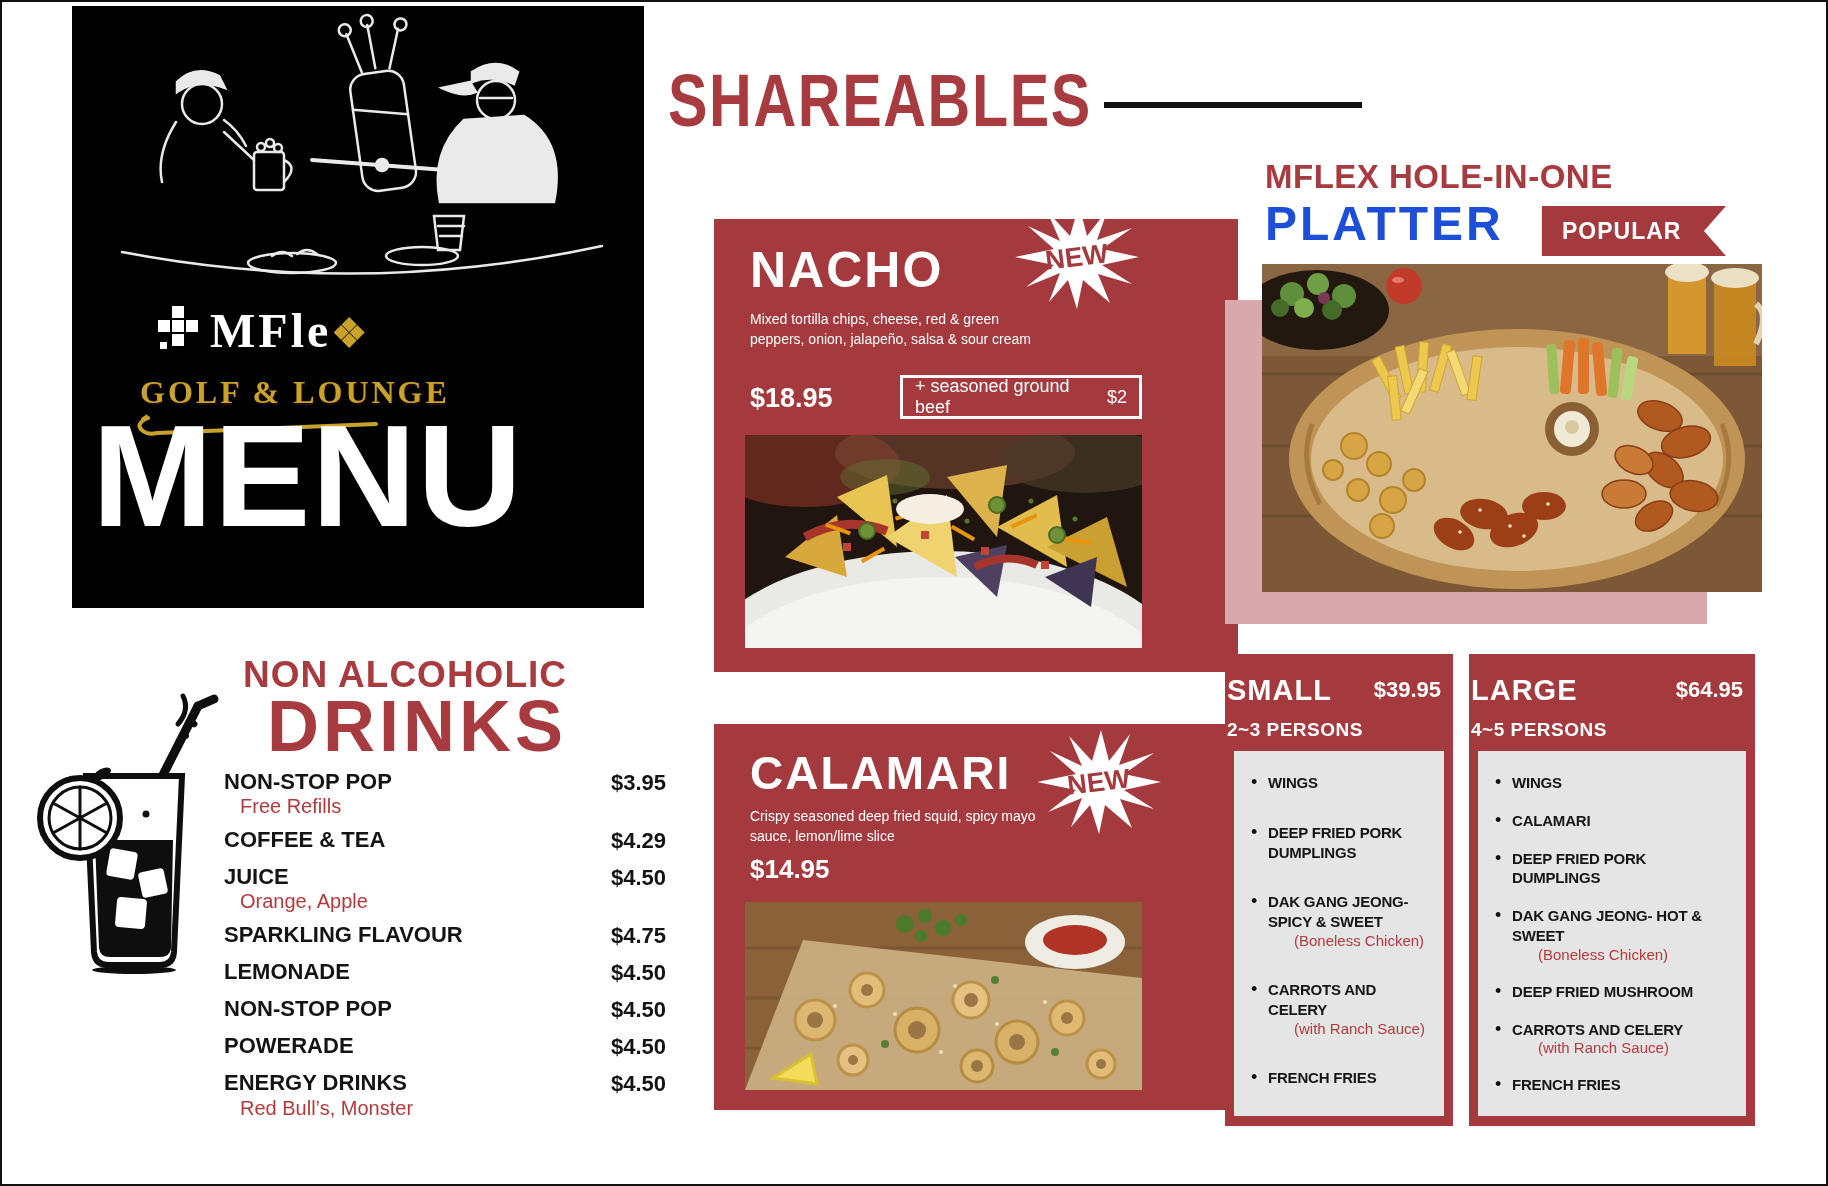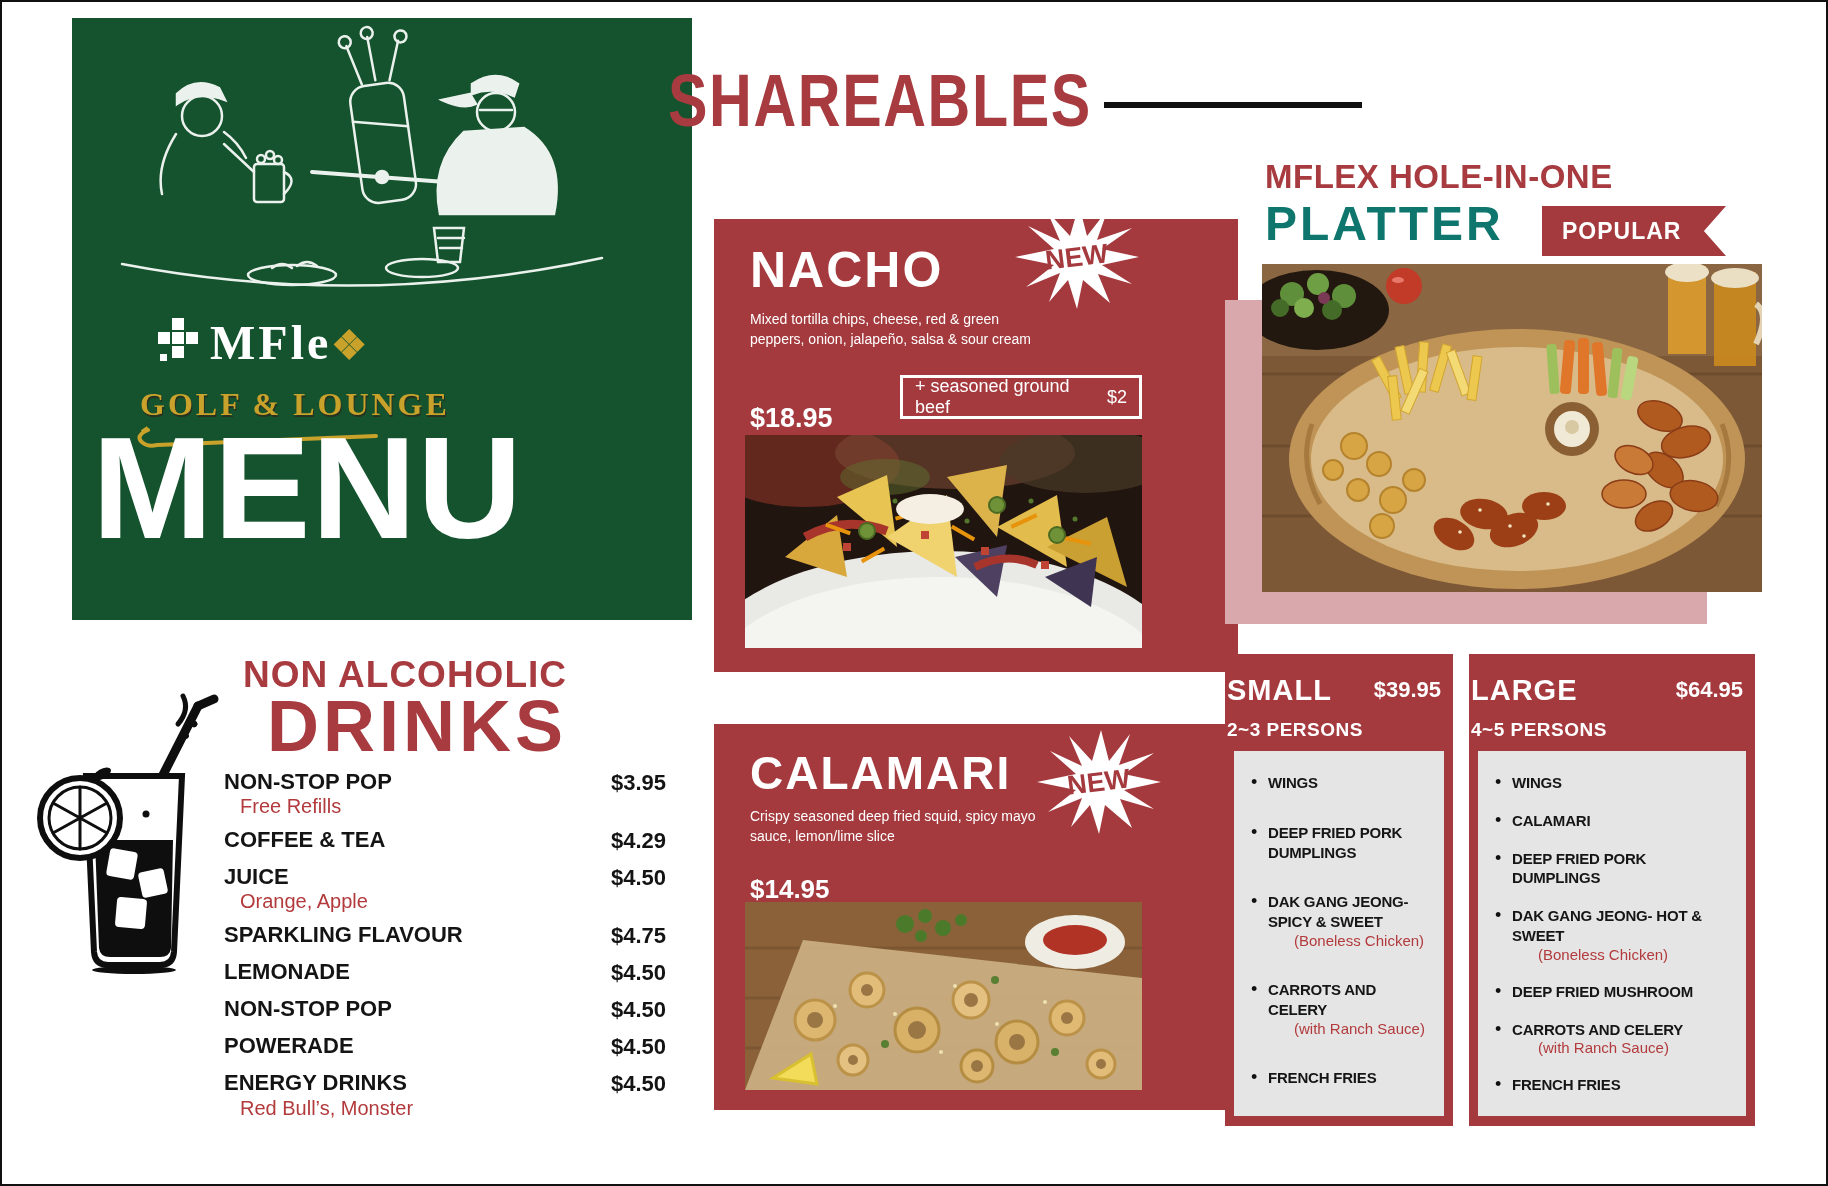--- a/index.html
+++ b/index.html
@@ -3,21 +3,21 @@
 <meta charset="utf-8">
 <style>
   html,body{margin:0;padding:0;background:#e8e8e8;}
   *{box-sizing:border-box;}
   .canvas{
     position:relative;width:1828px;height:1186px;background:#fff;
     border:2px solid #101010;overflow:hidden;
     font-family:"Liberation Sans","DejaVu Sans",sans-serif;color:#141414;
   }
   
-  .left-panel{position:absolute;left:70px;top:16px;width:620px;height:602px;background:#14532d;}
+  .left-panel{position:absolute;left:70px;top:4px;width:572px;height:602px;background:#000000;}
   .golfers{position:absolute;left:8px;top:4px;width:556px;height:300px;}
   .logo-row{position:absolute;left:86px;top:300px;display:flex;align-items:flex-end;gap:10px;}
   .plus-icon{position:relative;width:42px;height:46px;flex:none;}
   .plus-icon i{position:absolute;background:#fff;width:12px;height:12px;}
   .plus-icon i:nth-child(1){left:14px;top:0;}
   .plus-icon i:nth-child(2){left:0;top:14px;}
   .plus-icon i:nth-child(3){left:14px;top:14px;}
   .plus-icon i:nth-child(4){left:28px;top:14px;}
   .plus-icon i:nth-child(5){left:14px;top:28px;}
   .plus-icon i:nth-child(6){left:2px;top:36px;width:7px;height:7px;}
@@ -45,36 +45,36 @@
   .title-rule{position:absolute;left:1102px;top:100px;width:258px;height:6px;background:#111;}
   .dish-card{position:absolute;left:712px;width:524px;background:#A53A3E;color:#fff;}
   .card-nacho{top:217px;height:453px;}
   .card-calamari{top:722px;height:386px;}
   .dish-title{position:absolute;left:36px;font-weight:700;letter-spacing:2px;}
   .card-nacho .dish-title{top:22px;font-size:50px;}
   .card-calamari .dish-title{top:22px;font-size:46px;}
   .dish-desc{position:absolute;left:36px;font-size:14px;line-height:1.45;}
   .card-nacho .dish-desc{top:90px;width:300px;}
   .card-calamari .dish-desc{top:82px;width:300px;}
-  .dish-price{position:absolute;left:36px;font-weight:700;margin-top:20px;}
+  .dish-price{position:absolute;left:36px;font-weight:700;}
   .card-nacho .dish-price{top:164px;font-size:27px;}
   .card-calamari .dish-price{top:130px;font-size:26px;}
   .addon-box{position:absolute;left:186px;top:156px;width:242px;height:44px;border:3px solid #fff;
     display:flex;align-items:center;padding:0 12px;gap:14px;font-size:18px;}
   .addon-box .addon-price{margin-left:auto;}
   .star-badge{position:absolute;width:126px;height:104px;}
   .card-nacho .star-badge{left:300px;top:-14px;}
   .card-calamari .star-badge{left:322px;top:6px;}
   .dish-photo{position:absolute;left:31px;}
   .card-nacho .dish-photo{top:216px;width:397px;height:213px;}
   .card-calamari .dish-photo{top:178px;width:397px;height:188px;}
   .dish-photo svg{display:block;width:100%;height:100%;}
   
   .platter-h1{position:absolute;left:1263px;top:156px;font-size:33px;font-weight:700;color:#A73B3F;letter-spacing:.5px;}
-  .platter-h2{position:absolute;left:1263px;top:194px;font-size:48px;font-weight:700;color:#0f766e;letter-spacing:3px;}
+  .platter-h2{position:absolute;left:1263px;top:194px;font-size:48px;font-weight:700;color:#1d4ed8;letter-spacing:3px;}
   .popular-ribbon{position:absolute;left:1540px;top:204px;width:184px;height:50px;background:#A53A3E;
     clip-path:polygon(0 0,100% 0,88% 50%,100% 100%,0 100%);
     display:flex;align-items:center;padding-left:20px;color:#fff;font-size:23px;font-weight:700;letter-spacing:1px;}
   .pink-block{position:absolute;left:1223px;top:298px;width:482px;height:324px;background:#D9A8AC;}
   .platter-photo{position:absolute;left:1260px;top:262px;width:500px;height:328px;}
   .platter-photo svg{display:block;width:100%;height:100%;}
   .size-card{position:absolute;top:652px;height:472px;background:#A53A3E;}
   .size-small{left:1223px;width:228px;}
   .size-large{left:1467px;width:286px;}
   .size-head{padding:20px 12px 0 2px;color:#fff;}

